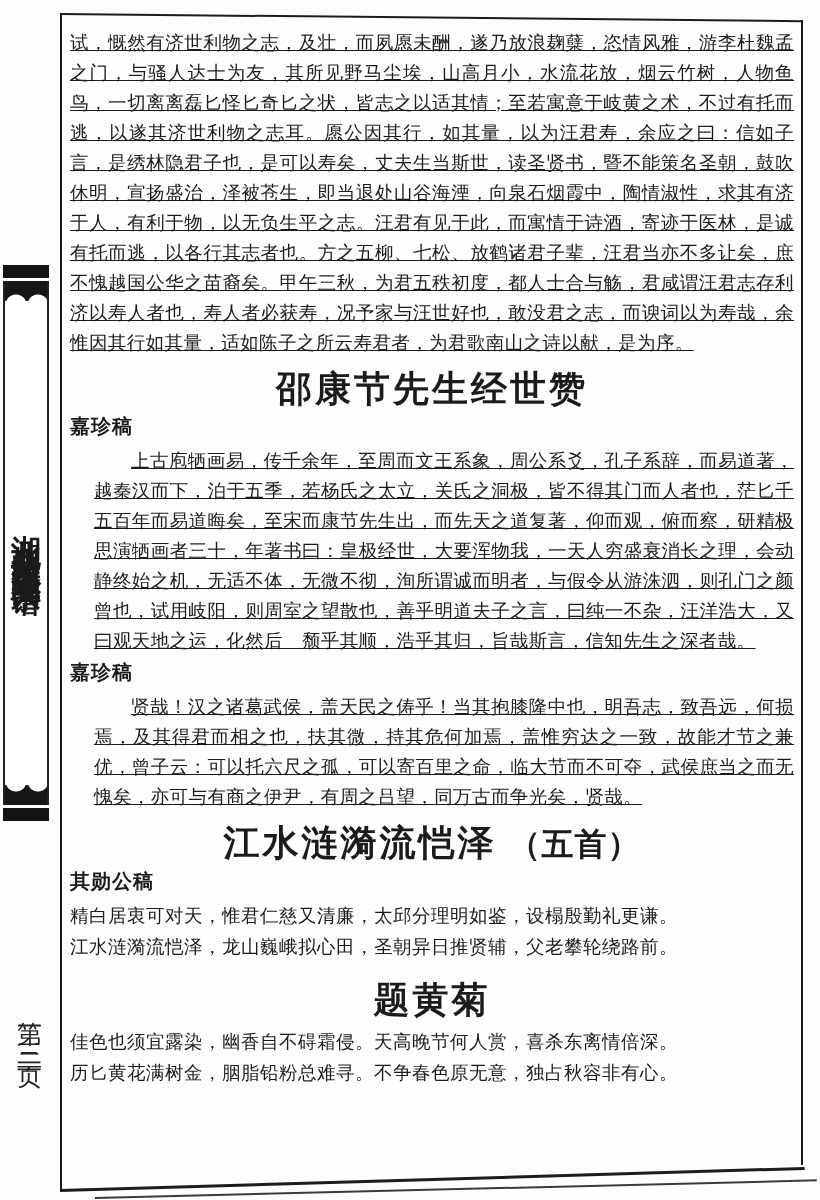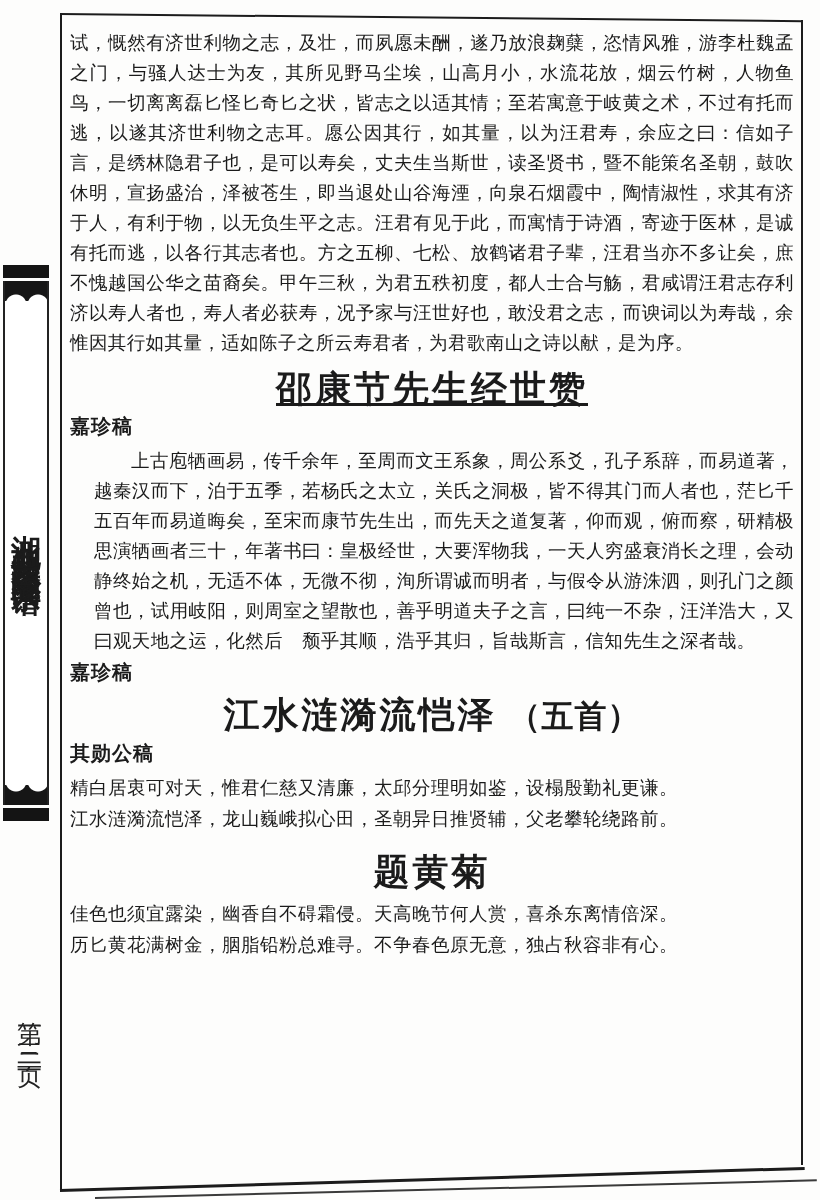--- a/index.html
+++ b/index.html
@@ -14,29 +14,29 @@
   .b-left{position:absolute;left:60px;top:13px;width:2px;height:1178px;background:#1c1c1c;}
   .b-right{position:absolute;left:801px;top:20px;width:2px;height:1145px;background:#1c1c1c;}
   .b-bottom{position:absolute;left:60px;top:1189px;width:745px;height:3px;background:#1c1c1c;
          transform:rotate(-1.7deg);transform-origin:left center;}
   .page-edge{position:absolute;left:95px;top:1197px;width:722px;height:2px;background:#3a3a3a;
          transform:rotate(-1.4deg);transform-origin:left center;}
   
   .content{position:absolute;left:70px;top:22px;width:724px;}
   .body-text{
     margin:0;font-size:18.5px;line-height:30px;letter-spacing:0.4px;
-    text-align:justify;text-align-last:left;
+    text-align:justify;text-align-last:left;text-decoration:underline;
   }
   .intro{margin-top:6px;}
   .indented{text-indent:2em;margin-left:24px;}
   .sec-title{
     margin:0;text-align:center;font-weight:bold;font-size:36px;line-height:42px;
     letter-spacing:3px;
   }
-  .t1{margin-top:10px;text-decoration:underline;} .t2{margin-top:12px;} .t3{margin-top:10px;} .t4{margin-top:16px;}
+  .t1{margin-top:10px;} .t2{margin-top:12px;} .t3{margin-top:10px;} .t4{margin-top:16px;}
   .title-note{font-size:32px;font-weight:bold;letter-spacing:1px;}
   .attr{
     padding-right:50px;font-weight:bold;font-size:20px;
     line-height:24px;margin:4px 0 8px 0;letter-spacing:1px;
   }
   .poem-line{
     text-align:left;font-size:18.5px;line-height:31px;letter-spacing:0.5px;margin:0;
   }
   .poem-block{margin-top:6px;}
   
@@ -93,20 +93,21 @@
 
 <div class="content">
 
   <p class="body-text intro">试，慨然有济世利物之志，及壮，而夙愿未酬，遂乃放浪麹蘖，恣情风雅，游李杜魏孟之门，与骚人达士为友，其所见野马尘埃，山高月小，水流花放，烟云竹树，人物鱼鸟，一切离离磊匕怪匕奇匕之状，皆志之以适其情；至若寓意于岐黄之术，不过有托而逃，以遂其济世利物之志耳。愿公因其行，如其量，以为汪君寿，余应之曰：信如子言，是绣林隐君子也，是可以寿矣，丈夫生当斯世，读圣贤书，暨不能策名圣朝，鼓吹休明，宣扬盛治，泽被苍生，即当退处山谷海湮，向泉石烟霞中，陶情淑性，求其有济于人，有利于物，以无负生平之志。汪君有见于此，而寓情于诗酒，寄迹于医林，是诚有托而逃，以各行其志者也。方之五柳、七松、放鹤诸君子辈，汪君当亦不多让矣，庶不愧越国公华之苗裔矣。甲午三秋，为君五秩初度，都人士合与觞，君咸谓汪君志存利济以寿人者也，寿人者必获寿，况予家与汪世好也，敢没君之志，而谀词以为寿哉，余惟因其行如其量，适如陈子之所云寿君者，为君歌南山之诗以献，是为序。</p>
 
   <h2 class="sec-title t1">邵康节先生经世赞</h2>
   <div class="attr">嘉珍稿</div>
   <p class="body-text indented">上古庖牺画易，传千余年，至周而文王系象，周公系爻，孔子系辞，而易道著，越秦汉而下，泊于五季，若杨氏之太立，关氏之洞极，皆不得其门而人者也，茫匕千五百年而易道晦矣，至宋而康节先生出，而先天之道复著，仰而观，俯而察，研精极思演牺画者三十，年著书曰：皇极经世，大要浑物我，一天人穷盛衰消长之理，会动静终始之机，无适不体，无微不彻，洵所谓诚而明者，与假令从游洙泗，则孔门之颜曾也，试用岐阳，则周室之望散也，善乎明道夫子之言，曰纯一不杂，汪洋浩大，又曰观天地之运，化然后　颓乎其顺，浩乎其归，旨哉斯言，信知先生之深者哉。</p>
 
   <div class="attr">嘉珍稿</div>
+  <p class="body-text indented">贤哉！汉之诸葛武侯，盖天民之俦乎！当其抱膝隆中也，明吾志，致吾远，何损焉，及其得君而相之也，扶其微，持其危何加焉，盖惟穷达之一致，故能才节之兼优，曾子云：可以托六尺之孤，可以寄百里之命，临大节而不可夺，武侯庶当之而无愧矣，亦可与有商之伊尹，有周之吕望，同万古而争光矣，贤哉。</p>
 
   <h2 class="sec-title t3"><span>江水涟漪流恺泽</span> <span class="title-note">（五首）</span></h2>
   <div class="attr">其勋公稿</div>
   <div class="poem-block">
     <p class="poem-line">精白居衷可对天，惟君仁慈又清廉，太邱分理明如鉴，设榻殷勤礼更谦。</p>
     <p class="poem-line">江水涟漪流恺泽，龙山巍峨拟心田，圣朝异日推贤辅，父老攀轮绕路前。</p>
   </div>
 
   <h2 class="sec-title t4">题黄菊</h2>
   <div class="poem-block">

